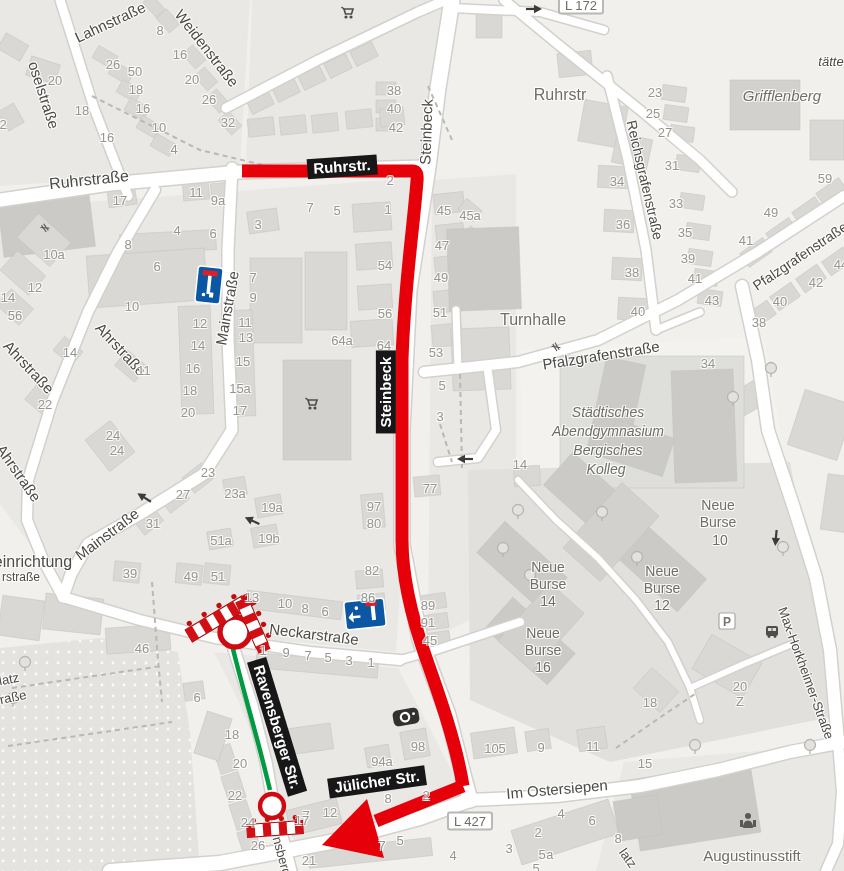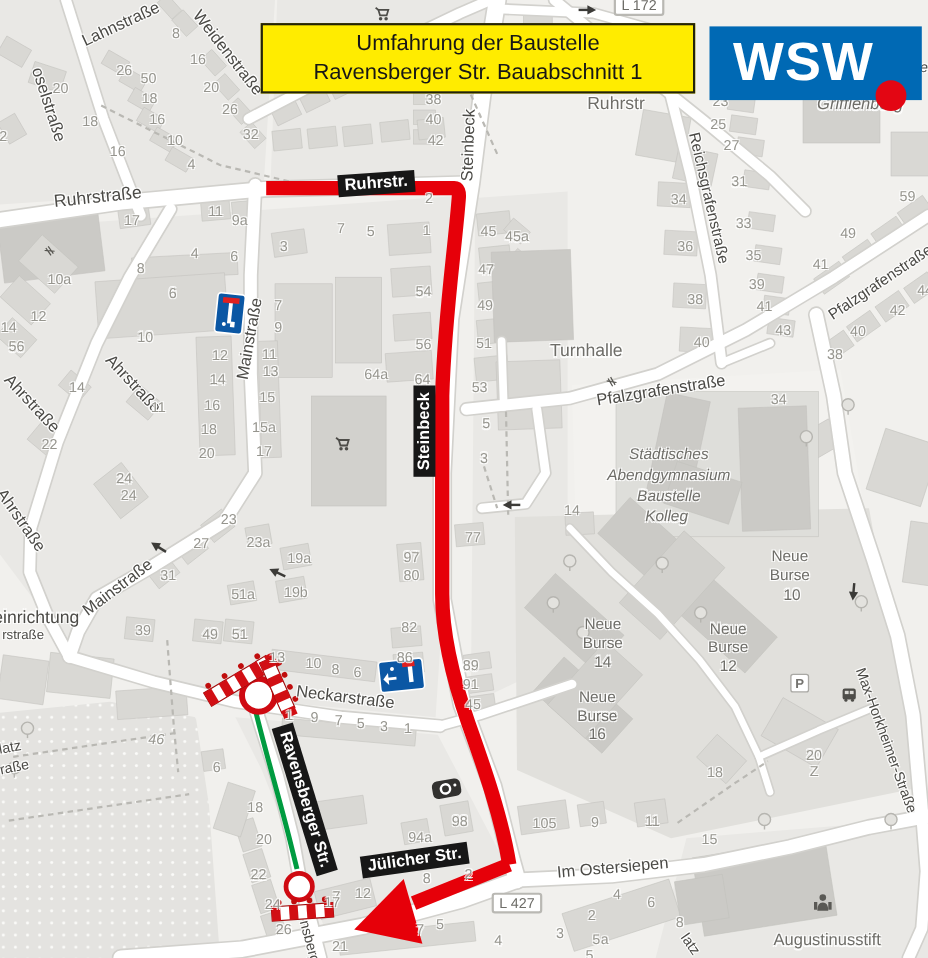--- a/index.html
+++ b/index.html
@@ -433,21 +433,21 @@
       <div class="lbl" style="font-size: 13px; left: 9px; top: 679px; transform: translate(-50%, -50%) rotate(-10deg);">latz</div>
       <div class="lbl" style="font-size: 13px; left: 13px; top: 697px; transform: translate(-50%, -50%) rotate(-12deg);">raße</div>
       <div class="lbl" style="font-size: 13px; left: 628px; top: 858px; transform: translate(-50%, -50%) rotate(55deg);">latz</div>
       <div class="lbl" style="font-size: 16px; left: 33px; top: 562px; transform: translate(-50%, -50%) rotate(0deg);">einrichtung</div>
       <div class="lbl" style="font-size: 12px; left: 21px; top: 577px; transform: translate(-50%, -50%) rotate(0deg);">rstraße</div>
       <div class="lbl" style="font-size: 13px; font-style: italic; left: 831px; top: 61px; transform: translate(-50%, -50%) rotate(0deg);">tätte</div>
       <div class="lbl poi" style="font-size: 16px; left: 560px; top: 95px; transform: translate(-50%, -50%) rotate(0deg);">Ruhrstr</div>
       <div class="lbl poi" style="font-size: 16px; left: 533px; top: 320px; transform: translate(-50%, -50%) rotate(0deg);">Turnhalle</div>
       <div class="lbl poi" style="font-size: 14px; font-style: italic; left: 608px; top: 412px; transform: translate(-50%, -50%) rotate(0deg);">Städtisches</div>
       <div class="lbl poi" style="font-size: 14px; font-style: italic; left: 608px; top: 431px; transform: translate(-50%, -50%) rotate(0deg);">Abendgymnasium</div>
-      <div class="lbl poi" style="font-size: 14px; font-style: italic; left: 608px; top: 450px; transform: translate(-50%, -50%) rotate(0deg);">Baustelle</div>
+      <div class="lbl poi" style="font-size: 14px; font-style: italic; left: 608px; top: 450px; transform: translate(-50%, -50%) rotate(0deg);">Bergisches</div>
       <div class="lbl poi" style="font-size: 14px; font-style: italic; left: 606px; top: 469px; transform: translate(-50%, -50%) rotate(0deg);">Kolleg</div>
       <div class="lbl poi" style="font-size: 15px; font-style: italic; left: 782px; top: 95px; transform: translate(-50%, -50%) rotate(0deg);">Grifflenberg</div>
       <div class="lbl poi" style="font-size: 14px; left: 718px; top: 505px; transform: translate(-50%, -50%) rotate(0deg);">Neue</div>
       <div class="lbl poi" style="font-size: 14px; left: 718px; top: 522px; transform: translate(-50%, -50%) rotate(0deg);">Burse</div>
       <div class="lbl poi" style="font-size: 14px; left: 720px; top: 540px; transform: translate(-50%, -50%) rotate(0deg);">10</div>
       <div class="lbl poi" style="font-size: 14px; left: 662px; top: 571px; transform: translate(-50%, -50%) rotate(0deg);">Neue</div>
       <div class="lbl poi" style="font-size: 14px; left: 662px; top: 588px; transform: translate(-50%, -50%) rotate(0deg);">Burse</div>
       <div class="lbl poi" style="font-size: 14px; left: 662px; top: 605px; transform: translate(-50%, -50%) rotate(0deg);">12</div>
       <div class="lbl poi" style="font-size: 14px; left: 548px; top: 567px; transform: translate(-50%, -50%) rotate(0deg);">Neue</div>
       <div class="lbl poi" style="font-size: 14px; left: 548px; top: 584px; transform: translate(-50%, -50%) rotate(0deg);">Burse</div>
@@ -543,21 +543,21 @@
       <div class="hn" style="left: 208px; top: 472px; transform: translate(-50%, -50%) rotate(0deg);">23</div>
       <div class="hn" style="left: 183px; top: 494px; transform: translate(-50%, -50%) rotate(0deg);">27</div>
       <div class="hn" style="left: 153px; top: 523px; transform: translate(-50%, -50%) rotate(0deg);">31</div>
       <div class="hn" style="left: 235px; top: 493px; transform: translate(-50%, -50%) rotate(0deg);">23a</div>
       <div class="hn" style="left: 272px; top: 507px; transform: translate(-50%, -50%) rotate(0deg);">19a</div>
       <div class="hn" style="left: 269px; top: 538px; transform: translate(-50%, -50%) rotate(0deg);">19b</div>
       <div class="hn" style="left: 221px; top: 540px; transform: translate(-50%, -50%) rotate(0deg);">51a</div>
       <div class="hn" style="left: 130px; top: 573px; transform: translate(-50%, -50%) rotate(0deg);">39</div>
       <div class="hn" style="left: 191px; top: 576px; transform: translate(-50%, -50%) rotate(0deg);">49</div>
       <div class="hn" style="left: 218px; top: 576px; transform: translate(-50%, -50%) rotate(0deg);">51</div>
-      <div class="hn" style="left: 142px; top: 672px; transform: translate(-50%, -50%) rotate(0deg); font-style: italic;">46</div>
+      <div class="hn" style="left: 142px; top: 648px; transform: translate(-50%, -50%) rotate(0deg);">46</div>
       <div class="hn" style="left: 655px; top: 92px; transform: translate(-50%, -50%) rotate(0deg);">23</div>
       <div class="hn" style="left: 653px; top: 113px; transform: translate(-50%, -50%) rotate(0deg);">25</div>
       <div class="hn" style="left: 665px; top: 132px; transform: translate(-50%, -50%) rotate(0deg);">27</div>
       <div class="hn" style="left: 672px; top: 165px; transform: translate(-50%, -50%) rotate(0deg);">31</div>
       <div class="hn" style="left: 676px; top: 203px; transform: translate(-50%, -50%) rotate(0deg);">33</div>
       <div class="hn" style="left: 685px; top: 232px; transform: translate(-50%, -50%) rotate(0deg);">35</div>
       <div class="hn" style="left: 688px; top: 258px; transform: translate(-50%, -50%) rotate(0deg);">39</div>
       <div class="hn" style="left: 695px; top: 278px; transform: translate(-50%, -50%) rotate(0deg);">41</div>
       <div class="hn" style="left: 712px; top: 300px; transform: translate(-50%, -50%) rotate(0deg);">43</div>
       <div class="hn" style="left: 617px; top: 181px; transform: translate(-50%, -50%) rotate(0deg);">34</div>
@@ -603,22 +603,14 @@
       <div class="hn" style="left: 426px; top: 795px; transform: translate(-50%, -50%) rotate(0deg);">2</div>
       <div class="hn" style="left: 388px; top: 798px; transform: translate(-50%, -50%) rotate(0deg);">8</div>
       <div class="blackbox" style="font-size: 15px; left: 342px; top: 167px; transform: translate(-50%, -50%) rotate(-4deg);">Ruhrstr.</div>
       <div class="blackbox" style="font-size: 15px; left: 386px; top: 392px; transform: translate(-50%, -50%) rotate(-90deg);">Steinbeck</div>
       <div class="blackbox" style="font-size: 15px; left: 277px; top: 727px; transform: translate(-50%, -50%) rotate(73deg);">Ravensberger Str.</div>
       <div class="blackbox" style="font-size: 15px; left: 377px; top: 782px; transform: translate(-50%, -50%) rotate(-8deg);">Jülicher Str.</div>
       <div class="ref" style="left: 470px; top: 821px; transform: translate(-50%, -50%) rotate(0deg);">L 427</div>
       <div class="ref" style="left: 581px; top: 5px; transform: translate(-50%, -50%) rotate(0deg);">L 172</div>
     </div>
 
-  <div id="banner" style="background: rgb(255, 236, 0);">
-    <div>Umfahrung der Baustelle</div>
-    <div>Ravensberger Str. Bauabschnitt 1</div>
-  </div>
 
-  <div id="logo" style="background: rgb(0, 105, 180);">
-    <span class="wsw">WSW</span>
-    <span id="logo-dot" style="background: rgb(227, 6, 19);"></span>
-  </div>
 </div>
 
 </body></html>

